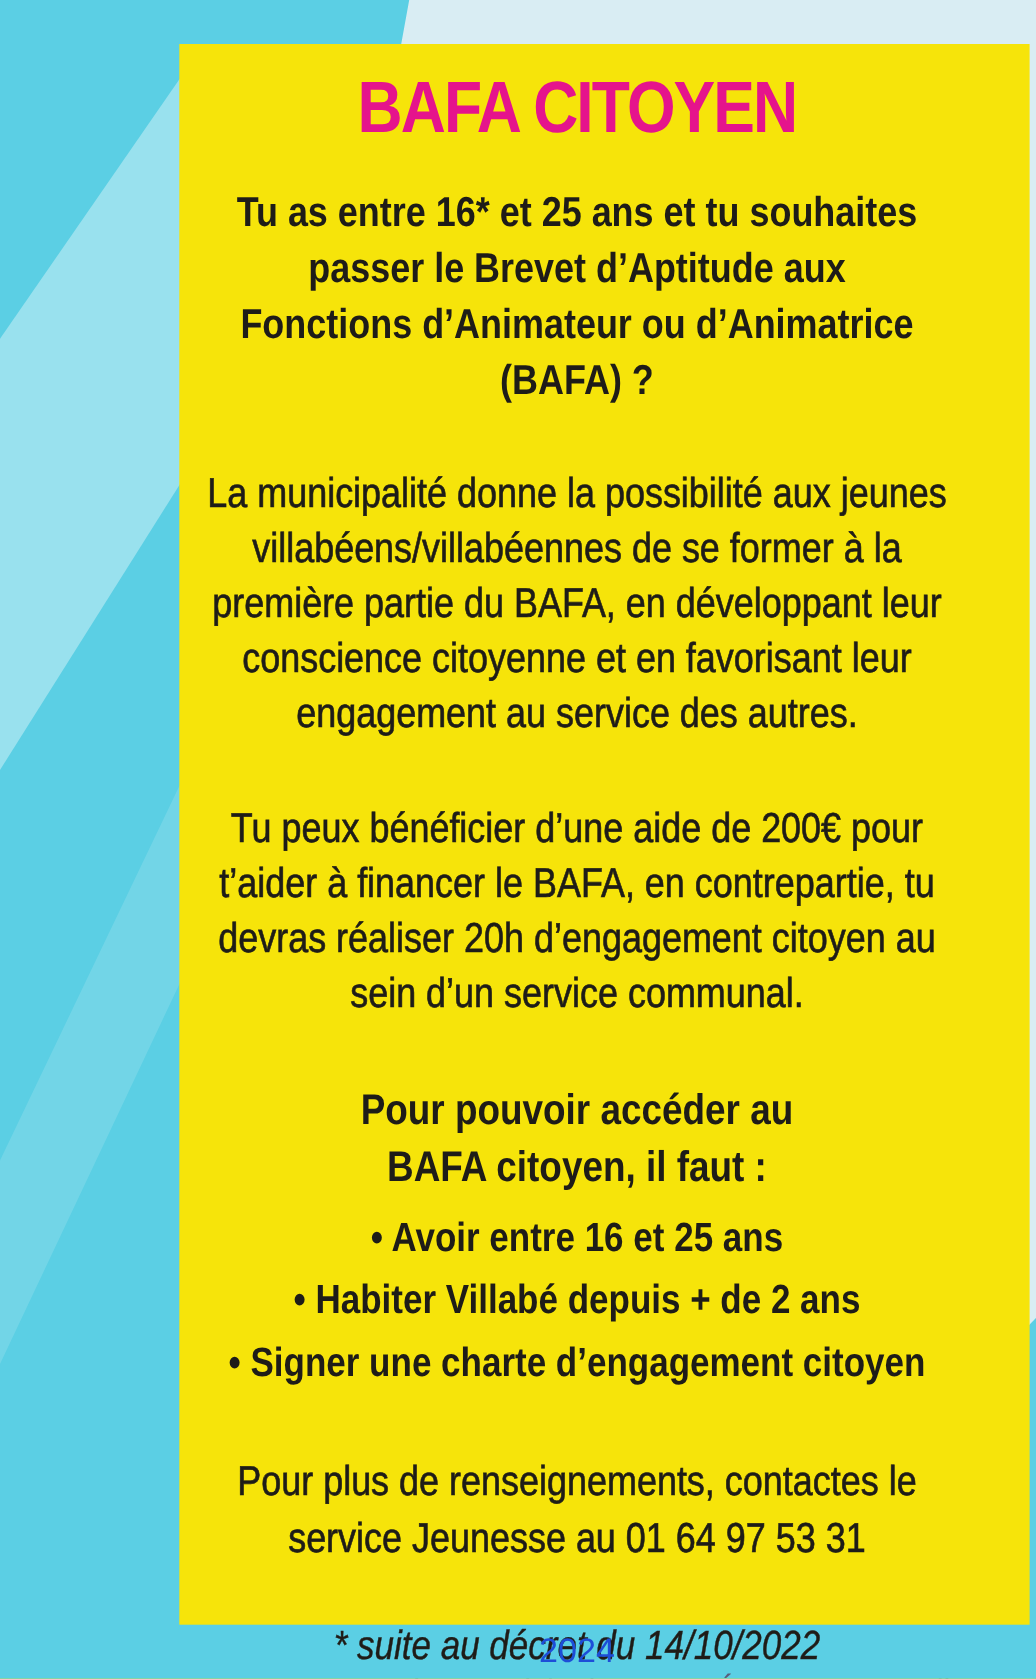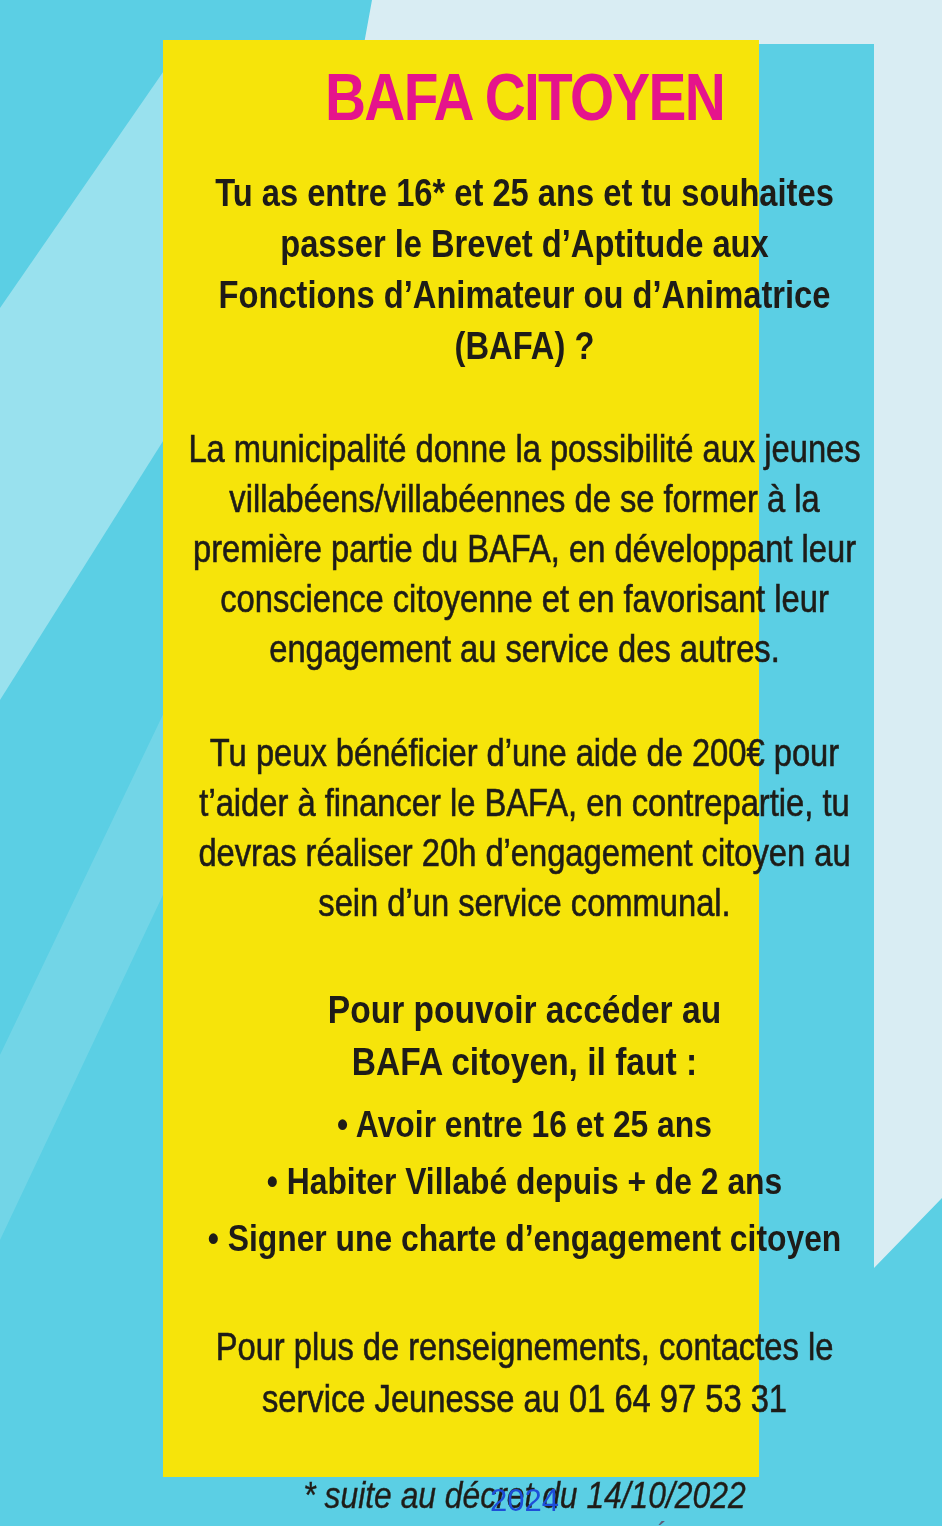--- a/index.html
+++ b/index.html
@@ -39,21 +39,21 @@
   .band-b {
     clip-path: polygon(0px 1055px, 170px 700px, 170px 880px, 0px 1240px);
     opacity: 0.35;
   }
 
   
   .panel {
     position: absolute;
     left: 163px;
     top: 40px;
-    width: 596px;
+    width: 773px;
     height: 1437px;
     background: #f6e40a;
   }
   .panel-inner {
     position: absolute;
     left: -59px;
     top: 0;
     width: 841px;
     height: 1437px;
     transform: scaleX(0.86);

